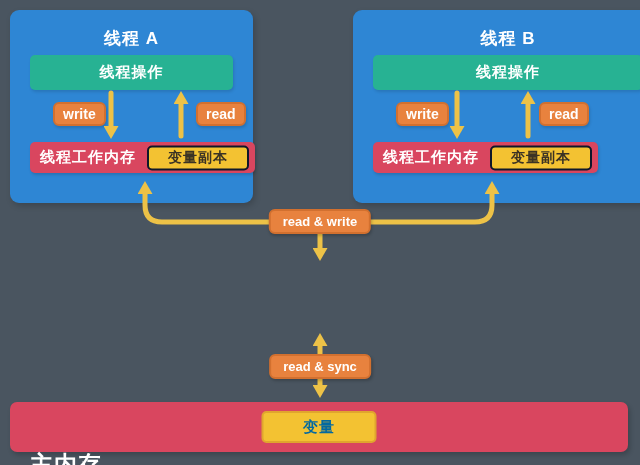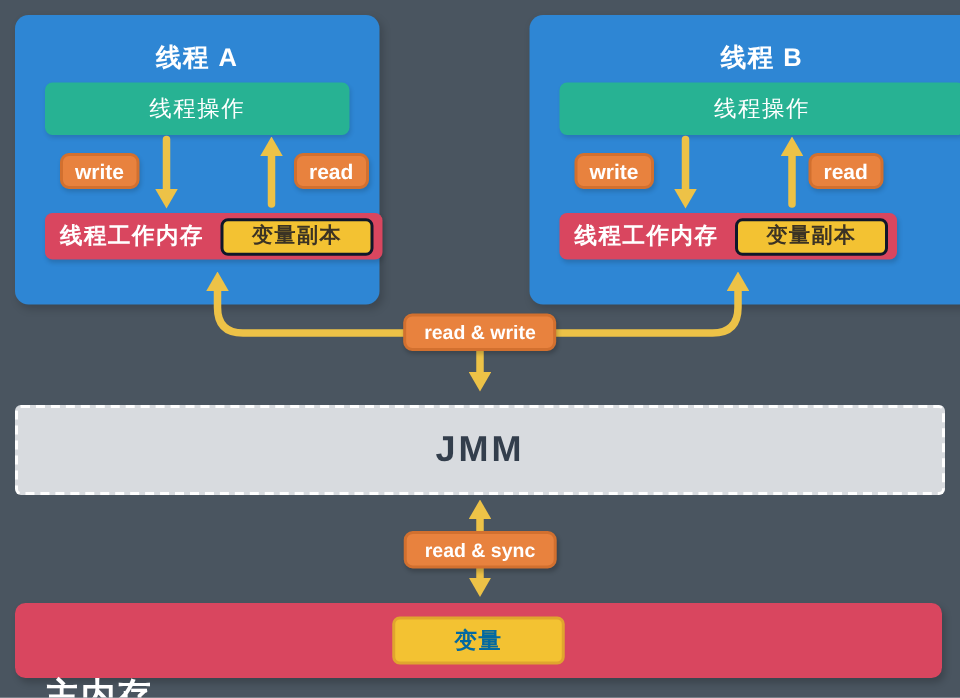--- a/index.html
+++ b/index.html
@@ -21,30 +21,30 @@
   .thread-a{left:10px;width:243px;}
   .thread-b{left:353px;width:278px;padding-left:32px;}
   .thread-title{
     position:absolute;top:17px;left:0;width:100%;text-align:center;
     color:#ffffff;font-weight:bold;font-size:17px;letter-spacing:1px;
   }
   .op-bar{
     position:absolute;left:20px;right:20px;top:45px;height:35px;
     background:var(--operation_bar);border-radius:5px;
     display:flex;align-items:center;justify-content:center;
-    color:#ffffff;font-weight:normal;font-size:15px;letter-spacing:1px;
+    color:#ffffff;font-weight:bold;font-size:15px;letter-spacing:1px;
     box-shadow:1px 2px 3px rgba(0,0,0,0.12);
   }
   .rw-badge{
     position:absolute;top:92px;background:var(--badge_orange);
     border:2px solid #d2702f;border-radius:6px;color:#ffffff;
     font-weight:bold;font-size:14px;padding:1px 8px;line-height:18px;
     box-shadow:1px 2px 3px rgba(0,0,0,0.15);
   }
-  .badge-write{left:30px;}
+  .badge-write{left:43px;}
   .badge-read{left:186px;}
   .mem-bar{
     position:absolute;left:20px;top:132px;width:225px;height:31px;
     background:var(--memory_red);border-radius:5px;
     display:flex;align-items:center;
     box-shadow:1px 2px 3px rgba(0,0,0,0.15);
   }
   .mem-label{
     color:#ffffff;font-weight:bold;font-size:15px;margin-left:10px;
     letter-spacing:1px;white-space:nowrap;
@@ -136,22 +136,19 @@
     <div class="rw-badge badge-read">read</div>
     <div class="mem-bar">
       <span class="mem-label">线程工作内存</span>
       <span class="copy-box">变量副本</span>
     </div>
   </div>
 
   <div class="conn-badge badge-read-write">read &amp; write</div>
   <div class="conn-badge badge-read-sync">read &amp; sync</div>
 
-  <div class="jmm-box">
-    <span class="jmm-label">JMM</span>
-  </div>
 
   <div class="main-memory">
     <span class="main-memory-label">主内存</span>
     <span class="variable-box">变量</span>
   </div>
 
 </div>
 
 </body></html>

